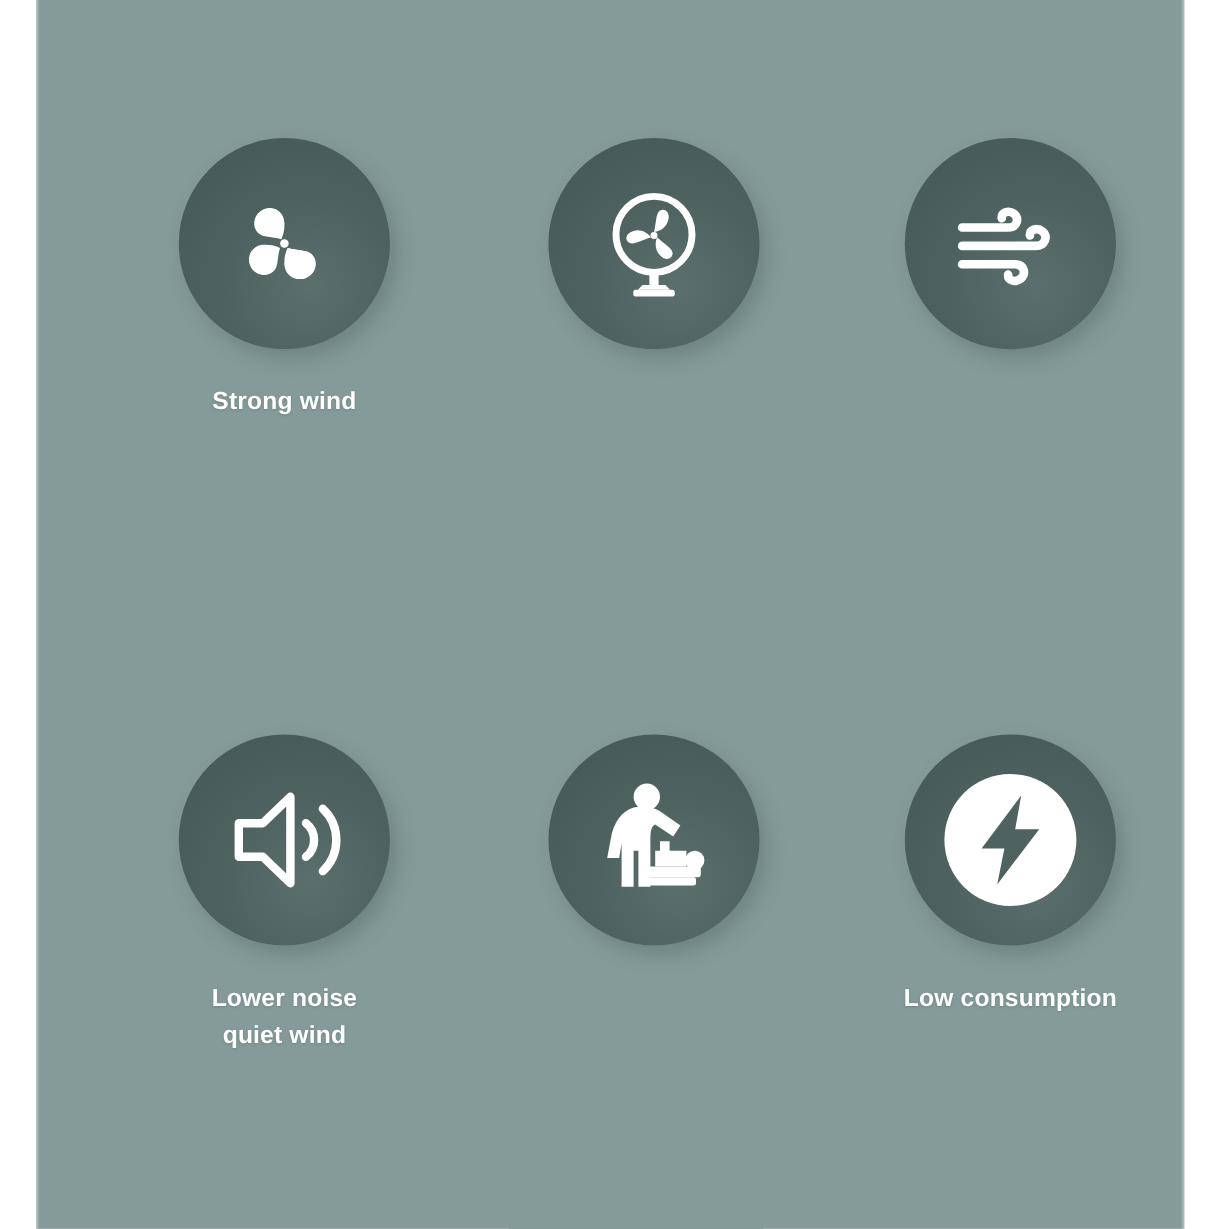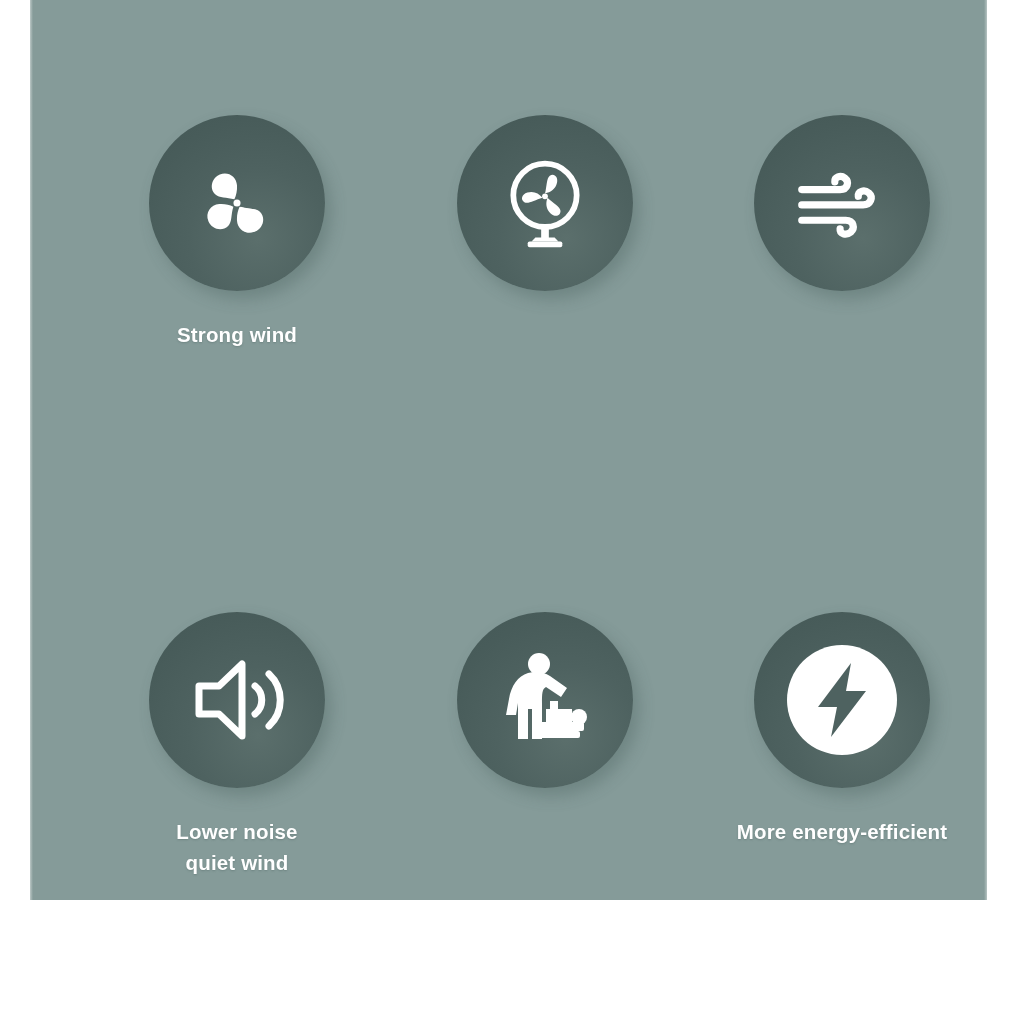--- a/index.html
+++ b/index.html
@@ -22,21 +22,21 @@
     height: 1024px;
     background: #ffffff;
   }
 
   
   #panel {
     position: absolute;
     left: 30px;
     top: 0px;
     width: 957px;
-    height: 900px;
+    height: 1024px;
     background: #859b99;
   }
 
   
   #panel::before {
     content: "";
     position: absolute;
     left: 0; top: 0;
     width: 3px; height: 100%;
     background: linear-gradient(to right, rgba(255,255,255,0.45), rgba(255,255,255,0));
@@ -232,19 +232,19 @@
           <div class="badge">
             <span>
               <svg width="118" height="118" viewBox="0 0 118 118" aria-hidden="true">
                 <circle cx="59" cy="59" r="55" fill="#ffffff"></circle>
                 <path d="M68 22 L35 66 L54 66 L48 96 L83 50 L63 50 Z" fill="#4e6260"></path>
               </svg>
             </span>
           </div>
         </div>
         <div class="caption">
-          <span class="line">More energy-efficient</span>
+          <span class="line">Low consumption</span>
         </div>
       </div>
 
     </div>
   </div>
 </div>
 
 </body></html>

